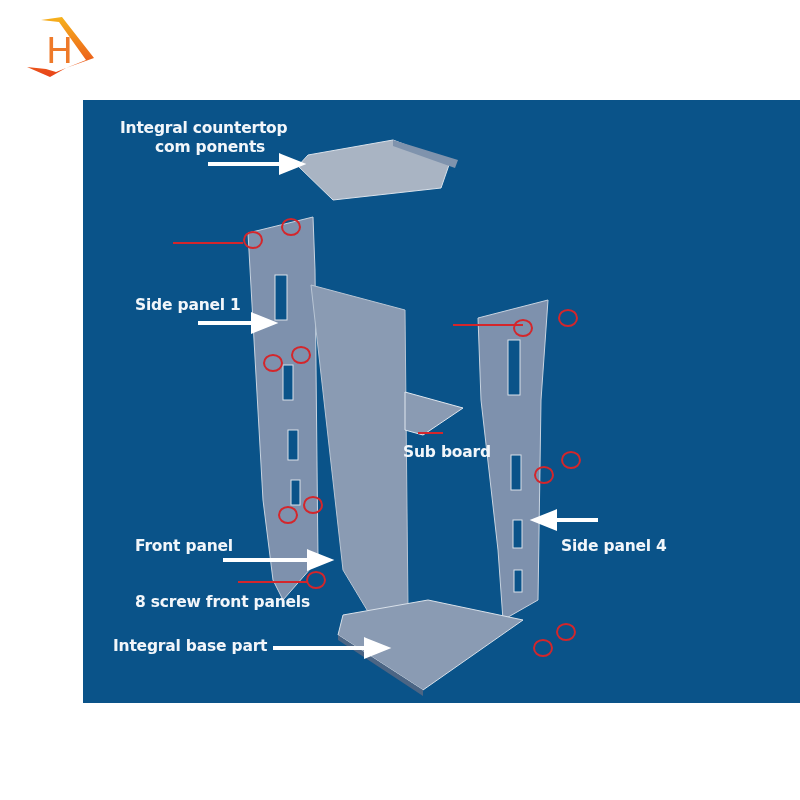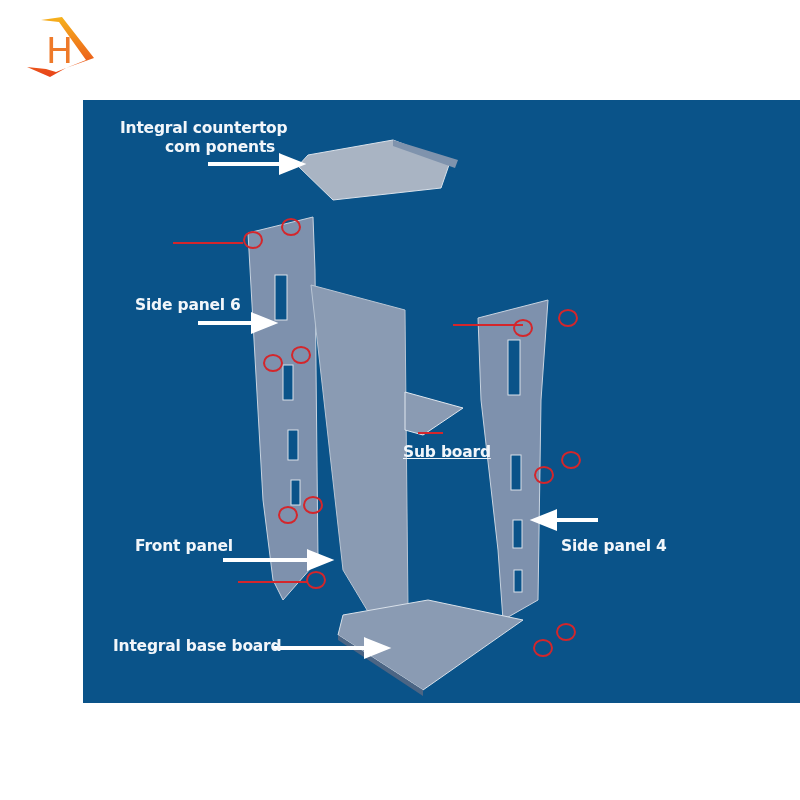--- a/index.html
+++ b/index.html
@@ -88,19 +88,20 @@
       <ellipse cx="440" cy="228" rx="9" ry="8"></ellipse>
       <ellipse cx="485" cy="218" rx="9" ry="8"></ellipse>
       <ellipse cx="461" cy="375" rx="9" ry="8"></ellipse>
       <ellipse cx="488" cy="360" rx="9" ry="8"></ellipse>
       <ellipse cx="460" cy="548" rx="9" ry="8"></ellipse>
       <ellipse cx="483" cy="532" rx="9" ry="8"></ellipse>
     </g>
   </svg>
 
   <div class="lbl" style="left:37px;top:19px;">Integral countertop</div>
-  <div class="lbl" style="left:82px;top:38px;text-align:right;">com ponents</div>
-  <div class="lbl" style="left:52px;top:196px;">Side panel 6</div>
-  <div class="lbl" style="left:320px;top:343px;text-decoration:underline;">Sub board</div>
+  <div class="lbl" style="left:72px;top:38px;text-align:right;">com ponents</div>
+  <div class="lbl" style="left:52px;top:196px;">Side panel 1</div>
+  <div class="lbl" style="left:320px;top:343px;">Sub board</div>
   <div class="lbl" style="left:52px;top:437px;text-align:center;">Front panel</div>
   <div class="lbl" style="left:478px;top:437px;">Side panel 4</div>
-  <div class="lbl" style="left:30px;top:537px;">Integral base board</div>
+  <div class="lbl" style="left:52px;top:493px;">8 screw front panels</div>
+  <div class="lbl" style="left:30px;top:537px;">Integral base part</div>
 </div>
 
 </body></html>

